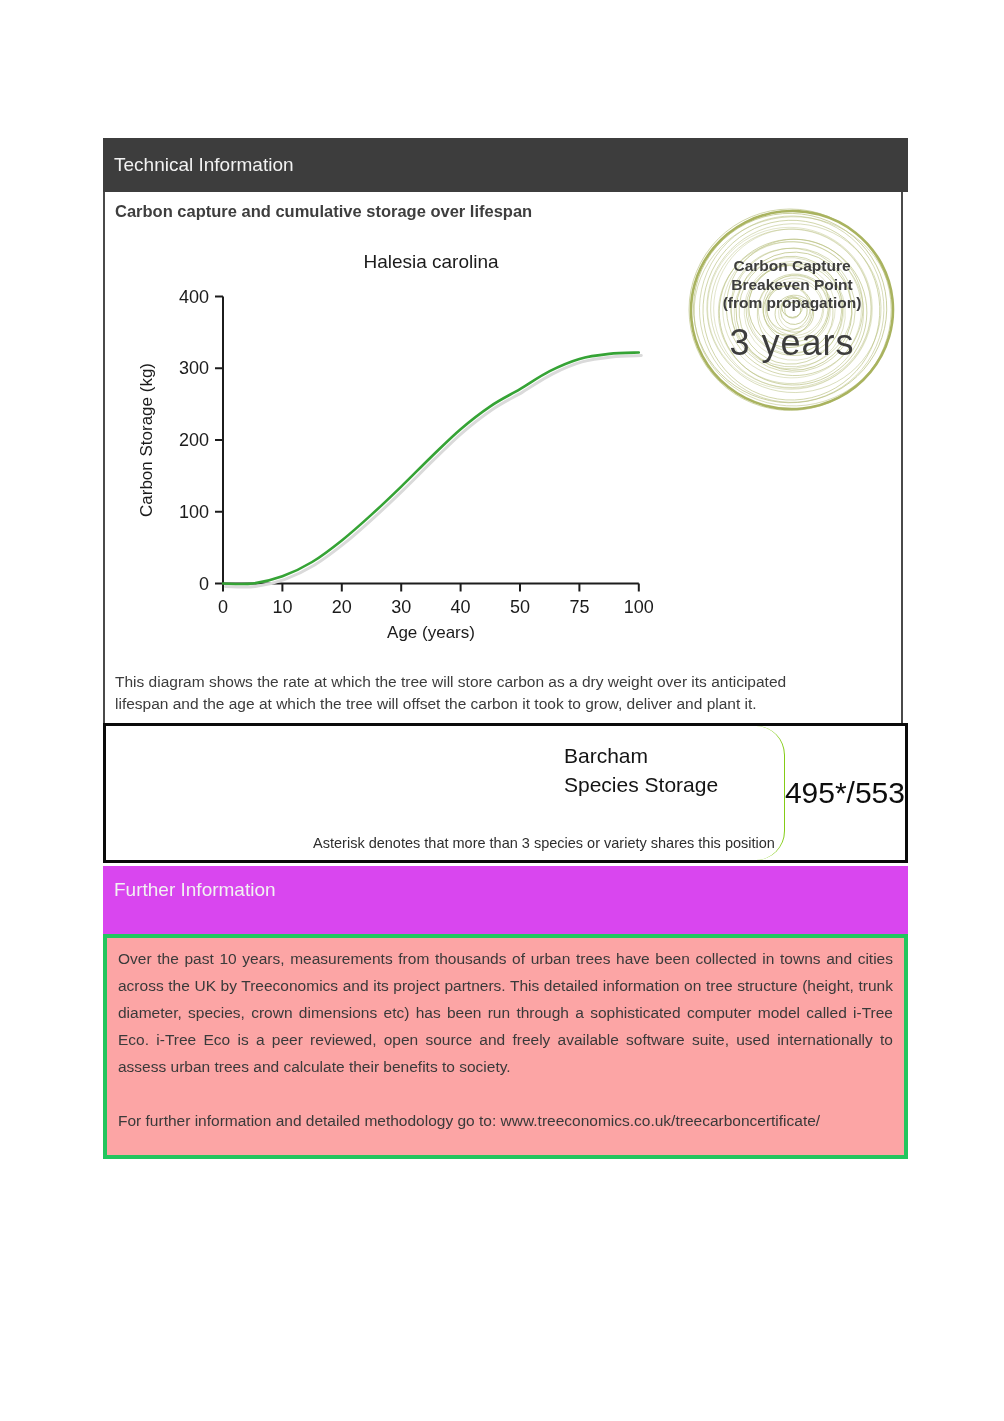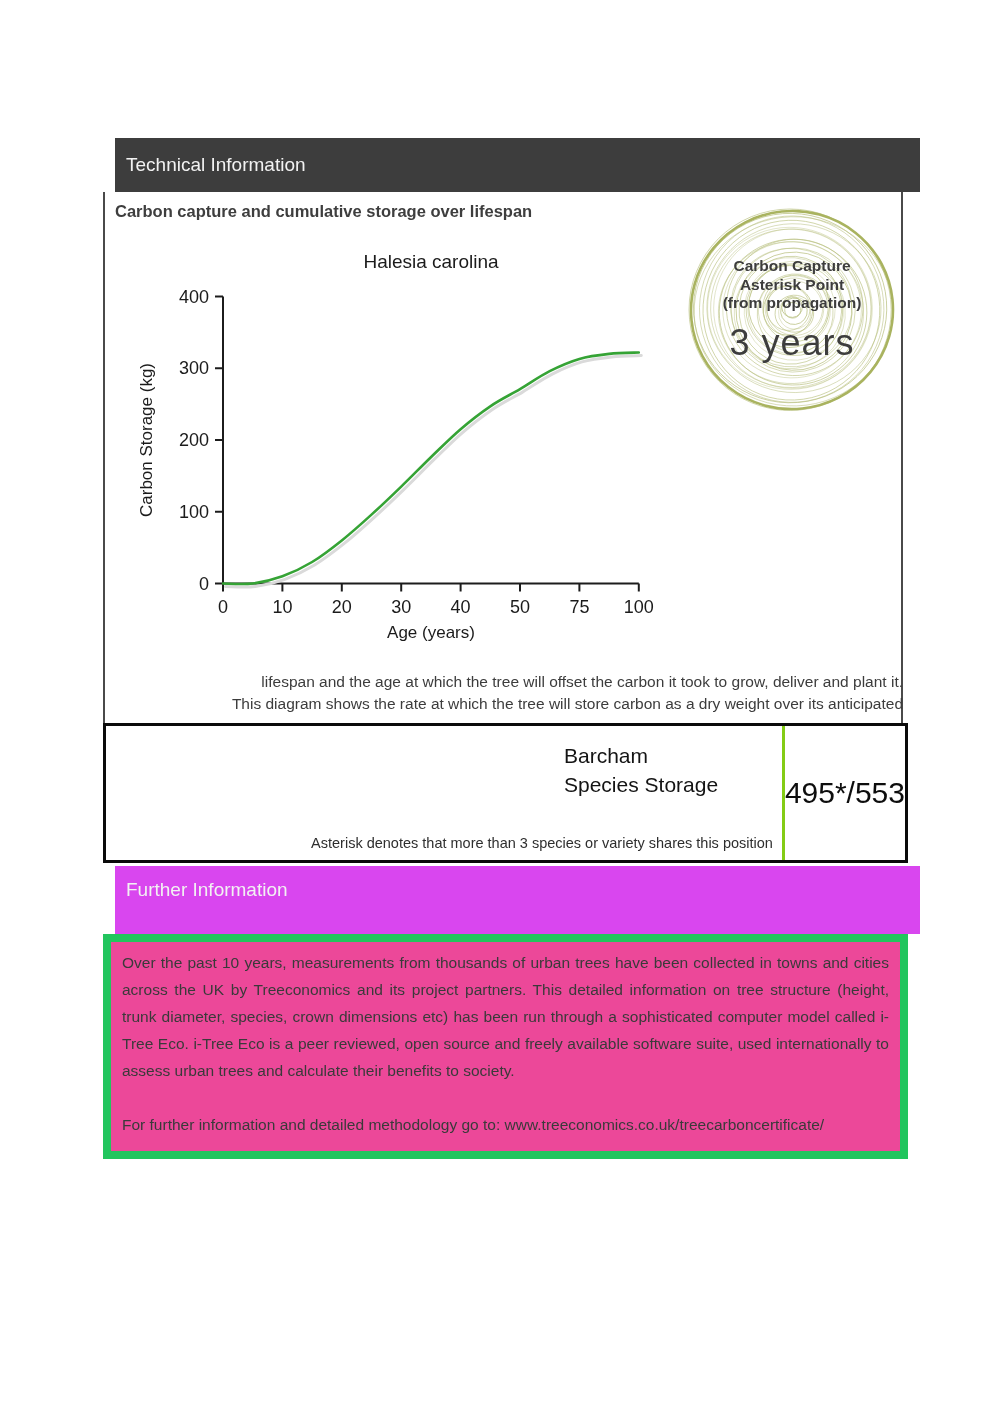--- a/index.html
+++ b/index.html
@@ -1,50 +1,50 @@
 <!DOCTYPE html>
 <html><head>
 <meta charset="utf-8">
 <style>
   html,body{margin:0;padding:0;background:#ffffff;}
   .page{position:relative;width:1004px;height:1421px;background:#ffffff;
         font-family:"Liberation Sans",sans-serif;overflow:hidden;}
 
-  .band{position:absolute;left:115px;width:805px;color:#f2f2f2;box-sizing:border-box;}
+  .band{position:absolute;left:103px;width:805px;color:#f2f2f2;box-sizing:border-box;}
   .band1{top:138px;height:54px;}
   .band1 .band-label{position:absolute;left:11px;top:50%;transform:translateY(-50%);font-size:19px;}
   .band2{top:866px;height:68px;}
   .band2 .band-label{position:absolute;left:11px;top:13px;font-size:19px;}
 
   .chartbox{position:absolute;left:103px;top:192px;width:800px;height:531px;background:#fff;
-            border-left:2px solid #4a4a4a;border-right:2px solid #4a4a4a;box-sizing:border-box;text-align:right;}
+            border-left:2px solid #4a4a4a;border-right:2px solid #4a4a4a;box-sizing:border-box;}
   .boxheading{position:absolute;left:10px;top:10px;font-size:16.5px;font-weight:bold;color:#3e3e3e;}
   #chart-svg{position:absolute;left:0;top:0;}
   #chart-svg text{font-family:"Liberation Sans",sans-serif;fill:#1b1b1b;}
 
   .badge{position:absolute;left:583px;top:14px;width:208px;height:208px;}
   .badge svg{position:absolute;left:0;top:0;}
   .badge-text{position:absolute;left:0;top:0;width:100%;height:100%;display:flex;
               flex-direction:column;align-items:center;padding-top:51px;box-sizing:border-box;}
   .bl{font-weight:bold;font-size:15.5px;line-height:18.5px;}
   .bv{font-size:36px;margin-top:9px;letter-spacing:1px;}
 
   .desc{position:absolute;left:10px;top:479px;width:788px;font-size:15.5px;
         line-height:22px;color:#3c3c3c;}
 
   .ranking{position:absolute;left:103px;top:723px;width:805px;height:140px;
            border:3px solid #0a0a0a;box-sizing:border-box;display:flex;background:#fff;}
-  .rank-left{width:755px;position:relative;border-right:3px solid #84cc16;box-sizing:border-box;}
+  .rank-left{width:755px;position:relative;border-right:1px solid #84cc16;box-sizing:border-box;border-radius:29px;}
   .rank-title{position:absolute;left:458px;top:15px;font-size:21px;line-height:29px;color:#141414;}
   .rank-note{position:absolute;right:9px;bottom:9px;font-size:14.5px;color:#2e2e2e;white-space:nowrap;}
   .rank-right{flex:1;display:flex;align-items:center;justify-content:center;
               font-size:30px;color:#0d0d0d;border-radius:31px;}
 
-  .infobox{position:absolute;left:103px;top:934px;width:805px;height:225px;background:#ec4899;
-           border:8px solid #22c55e;box-sizing:border-box;padding:7px 11px;}
+  .infobox{position:absolute;left:103px;top:934px;width:805px;height:225px;background:#fca5a5;
+           border:4px solid #22c55e;box-sizing:border-box;padding:7px 11px;}
   .para{margin:0;font-size:15.5px;line-height:27px;text-align:justify;color:#3a3a3a;}
   .link-line{margin-top:27px;text-align:left;}
 </style>
 </head>
 <body>
 
 <div class="page">
 
   <div class="band band1" style="background: rgb(61, 61, 61); color: rgb(242, 242, 242);">
     <span class="band-label">Technical Information</span>
@@ -121,29 +121,29 @@
           <ellipse cx="105.8" cy="102.0" rx="87.1" ry="84.4" transform="rotate(4.5 104 104)" fill="none" stroke="#bcc386" stroke-width="0.9" opacity="0.59"></ellipse>
           <ellipse cx="103.4" cy="104.2" rx="88.4" ry="89.9" transform="rotate(3.5 104 104)" fill="none" stroke="#bcc386" stroke-width="0.9" opacity="0.75"></ellipse>
           <ellipse cx="103.6" cy="103.2" rx="92.2" ry="93.2" transform="rotate(6.6 104 104)" fill="none" stroke="#bcc386" stroke-width="0.9" opacity="0.63"></ellipse>
           <ellipse cx="102.1" cy="102.1" rx="96.6" ry="94.7" transform="rotate(1.2 104 104)" fill="none" stroke="#bcc386" stroke-width="0.9" opacity="0.85"></ellipse>
           <ellipse cx="105.4" cy="105.4" rx="99.3" ry="94.6" transform="rotate(-1.7 104 104)" fill="none" stroke="#bcc386" stroke-width="0.9" opacity="0.63"></ellipse>
           <ellipse cx="102.1" cy="103.9" rx="101.1" ry="100.7" transform="rotate(5.5 104 104)" fill="none" stroke="#bcc386" stroke-width="0.9" opacity="0.75"></ellipse>
           <ellipse cx="104" cy="104" rx="101" ry="99" transform="rotate(-6 104 104)" fill="none" stroke="#a9b35f" stroke-width="2.6"></ellipse>
         </svg>
       <div class="badge-text" style="color: rgb(61, 61, 61);">
         <div class="bl">Carbon Capture</div>
-        <div class="bl">Asterisk Point</div>
+        <div class="bl">Breakeven Point</div>
         <div class="bl">(from propagation)</div>
         <div class="bv">3 years</div>
       </div>
     </div>
 
     <div class="desc">
+      <div>This diagram shows the rate at which the tree will store carbon as a dry weight over its anticipated</div>
       <div>lifespan and the age at which the tree will offset the carbon it took to grow, deliver and plant it.</div>
-      <div>This diagram shows the rate at which the tree will store carbon as a dry weight over its anticipated</div>
     </div>
   </div>
 
   <div class="ranking">
     <div class="rank-left">
       <div class="rank-title">
         <div>Barcham</div>
         <div>Species Storage</div>
       </div>
       <div class="rank-note">Asterisk denotes that more than 3 species or variety shares this position</div>

